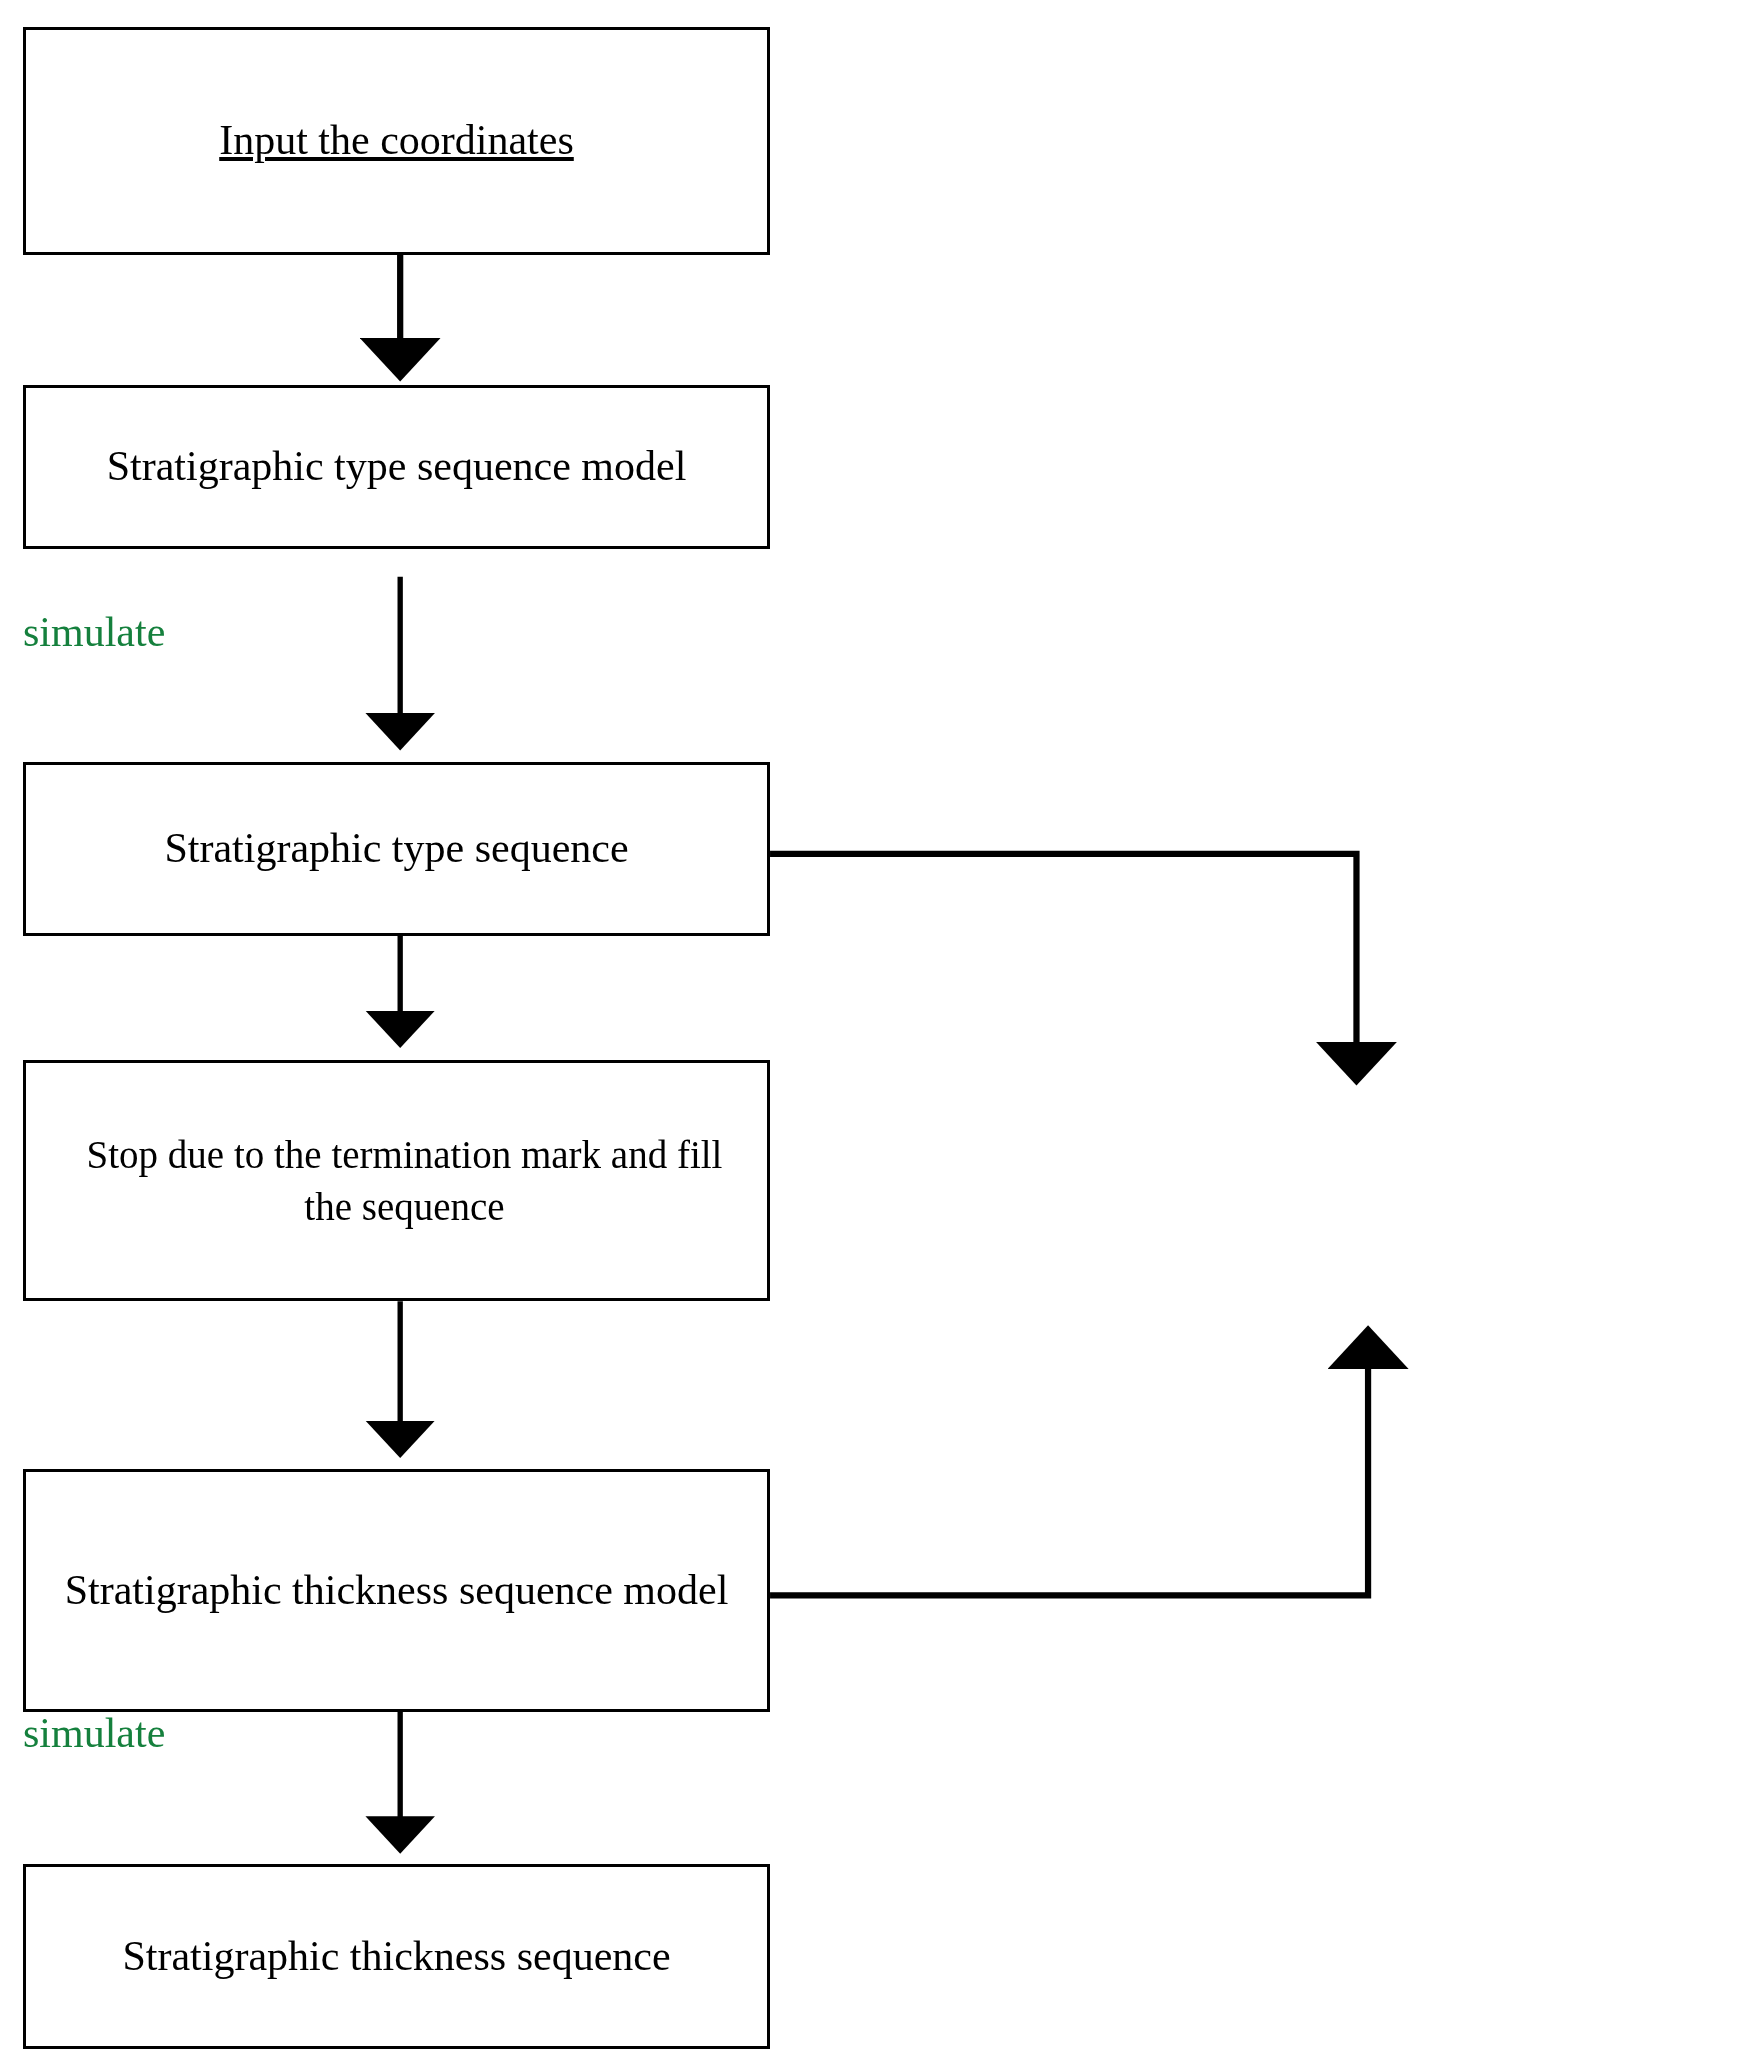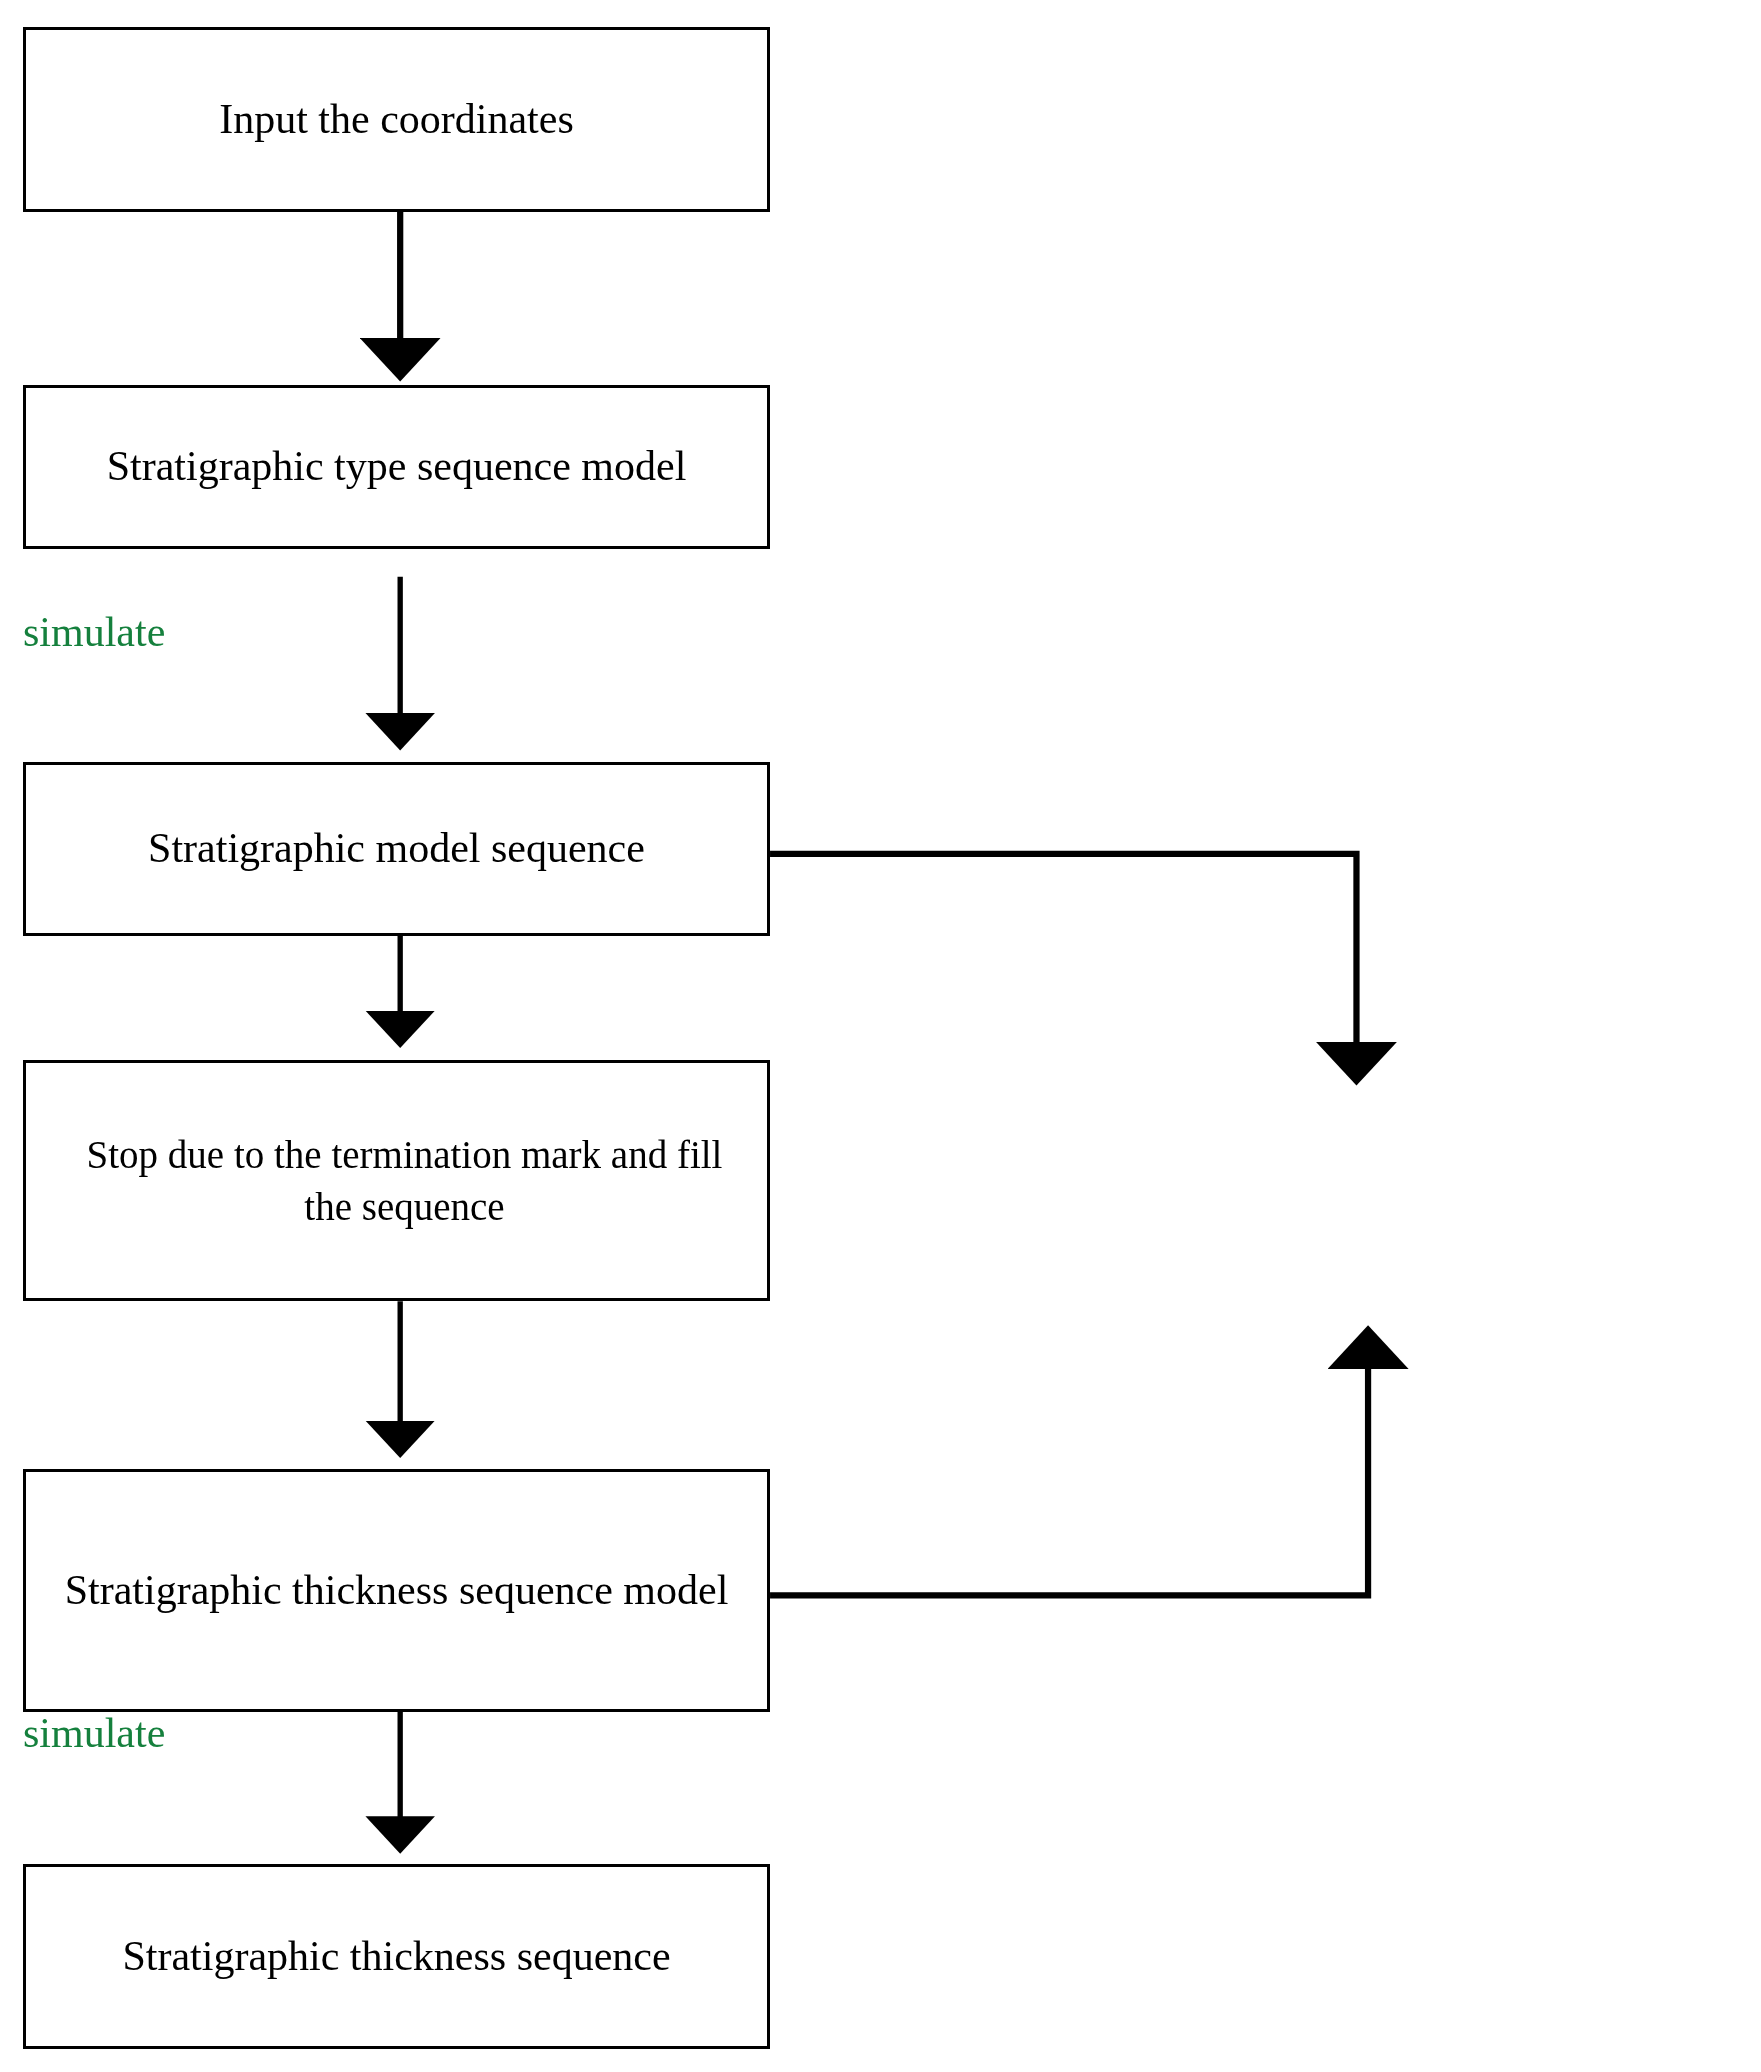--- a/index.html
+++ b/index.html
@@ -40,21 +40,21 @@
   }
   svg.links {
     position: absolute;
     left: 0;
     top: 0;
     width: 1762px;
     height: 2073px;
     overflow: visible;
   }
   
-  #box-input            { left: 23px;   top: 27px;   width: 747px;  height: 185px; font-size: 42px; }
+  #box-input            { left: 23px;   top: 27px;   width: 747px;  height: 228px; font-size: 42px; text-decoration: underline; }
   #box-type-seq-model   { left: 23px;   top: 385px;  width: 747px;  height: 164px; font-size: 42px; }
   #box-type-seq         { left: 23px;   top: 762px;  width: 747px;  height: 174px; font-size: 42px; }
   #box-stop-fill        { left: 23px;   top: 1060px; width: 747px;  height: 241px; font-size: 39px; padding-left: 32px; }
   #box-thick-seq-model  { left: 23px;   top: 1469px; width: 747px;  height: 243px; font-size: 42px; font-family: Liberation Serif, serif; }
   #box-thick-seq        { left: 23px;   top: 1864px; width: 747px;  height: 185px; font-size: 42px; }
   #box-strat-seq        { left: 982px; top: 1127px; width: 749px;  height: 185px; font-size: 42px; }
   
   #label-simulate-1     { left: 23px;   top: 608px;  font-size: 42px; }
   #label-simulate-2     { left: 23px;   top: 1709px; font-size: 42px; }
 </style>
@@ -101,21 +101,21 @@
 
   <div class="node" id="box-input">
     <span>Input the coordinates</span>
   </div>
 
   <div class="node" id="box-type-seq-model">
     <span>Stratigraphic type sequence model</span>
   </div>
 
   <div class="node" id="box-type-seq">
-    <span>Stratigraphic model sequence</span>
+    <span>Stratigraphic type sequence</span>
   </div>
 
   <div class="node" id="box-stop-fill">
     <span>Stop due to the termination mark and fill the sequence</span>
   </div>
 
   <div class="node" id="box-thick-seq-model">
     <span>Stratigraphic thickness sequence model</span>
   </div>
 

